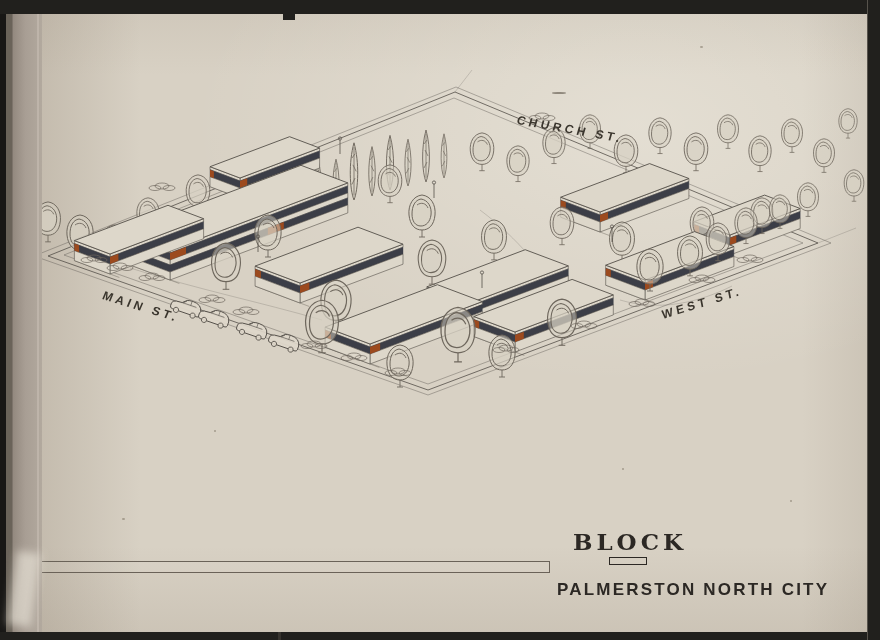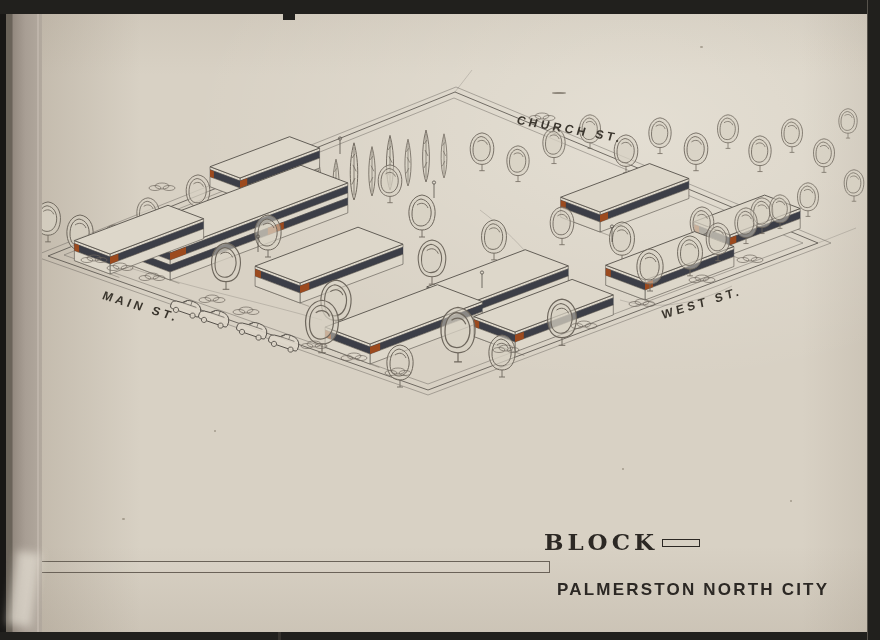--- a/index.html
+++ b/index.html
@@ -53,23 +53,23 @@
   .cwh{fill:rgba(222,215,202,.92);stroke:var(--ink);stroke-width:.8;}
   .shb{fill:none;stroke:var(--tree);stroke-width:.8;opacity:.85;}
   .lmp{fill:none;stroke:var(--ink);stroke-width:.8;}
   
   .street-label{position:absolute;font-weight:700;font-size:12px;letter-spacing:3.5px;
     color:var(--label-ink);white-space:nowrap;transform-origin:left center;}
   .lbl-church{left:517px;top:113px;transform:rotate(10deg) skewX(-6deg);}
   .lbl-main{left:103px;top:288px;transform:rotate(17deg) skewX(-6deg);}
   .lbl-west{left:662px;top:308px;transform:rotate(-17deg) skewX(-6deg);}
   
-  .title-row{position:absolute;left:544px;top:528px;display:flex;align-items:center;
+  .title-row{position:absolute;left:573px;top:528px;display:flex;align-items:center;
     font-family:"DejaVu Serif",serif;font-weight:700;font-size:23px;letter-spacing:4px;
-    color:var(--title-ink);white-space:nowrap;}
+    color:var(--title-ink);white-space:nowrap;flex-direction:column;}
   .title-dash{width:36px;height:6px;border:1.5px solid var(--title-ink);margin:2px 8px 0 4px;}
   .subtitle{position:absolute;left:557px;top:556px;font-weight:700;font-size:17px;
     letter-spacing:2.2px;color:var(--title-ink);white-space:nowrap;margin-top:24px;}
   .rule-box{position:absolute;left:30px;top:561px;width:518px;height:10px;
     border:1px solid #6a6258;background:rgba(255,255,252,.06);}
   .speck{position:absolute;background:rgba(110,100,85,.45);border-radius:40%;}
 </style>
 </head>
 <body>
 

